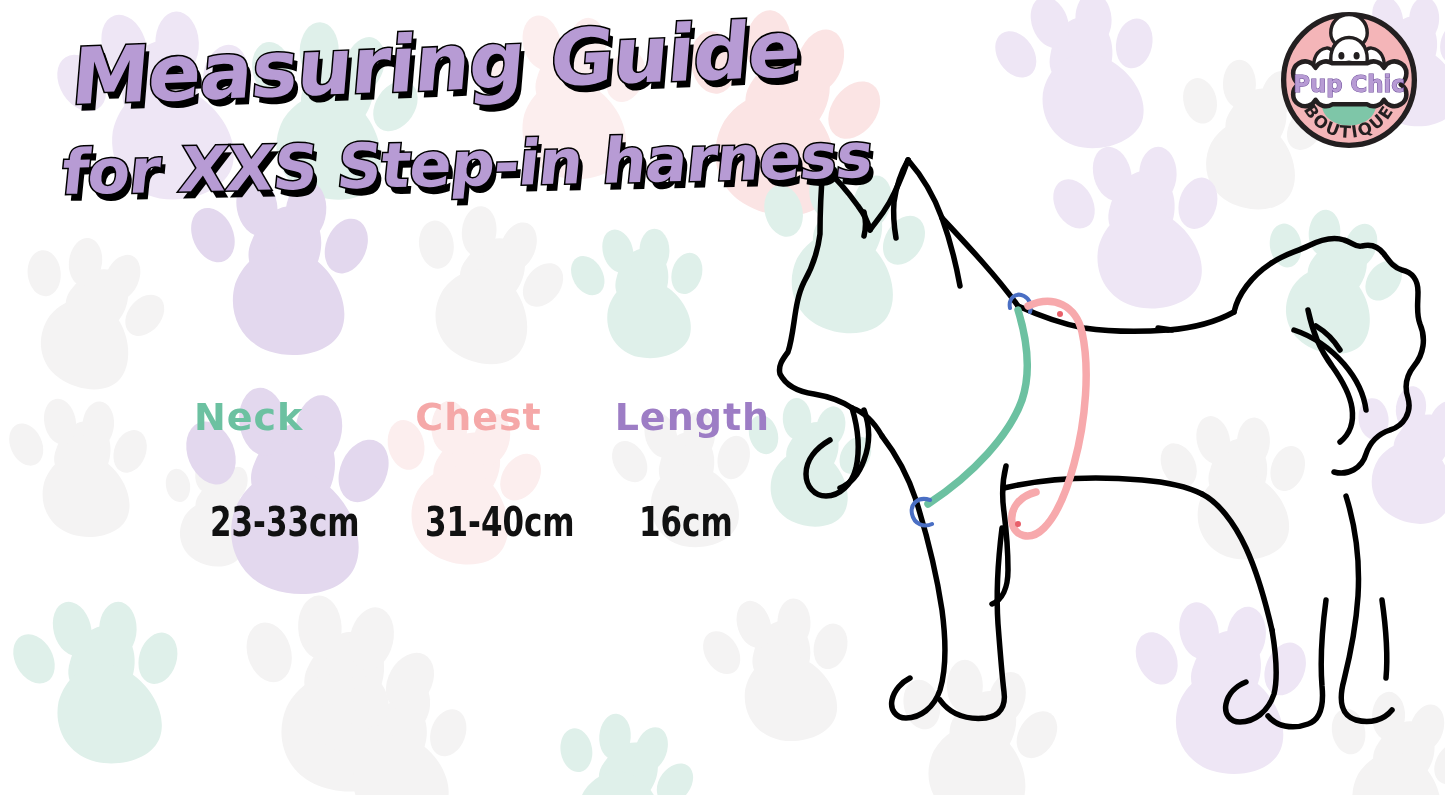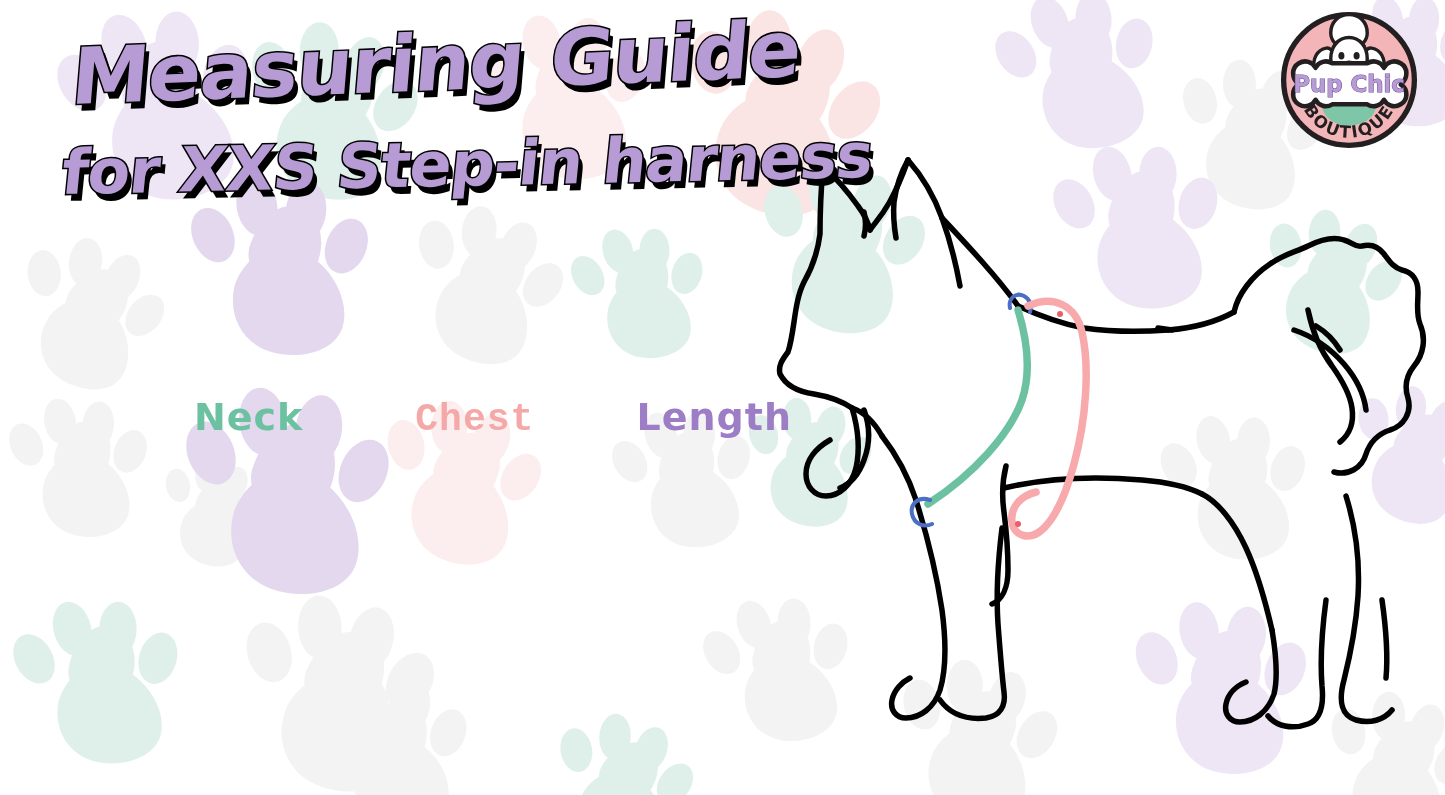--- a/index.html
+++ b/index.html
@@ -77,22 +77,22 @@
     line-height:1;
     white-space:nowrap;
     transform:scaleX(0.86);
     transform-origin:left center;
   }
   #labels-row{margin-bottom:66px;}
   .col-neck{width:222px;}
   .col-chest{width:200px;}
   .col-length{width:200px;}
   .col-neck .m-label{color:#6cc1a1;}
-  .col-chest .m-label{color:#f5a8a8;font-family:Liberation Mono, monospace;}
-  .col-length .m-label{color:#9d7dc5;text-align:center;}
+  .col-chest .m-label{color:#f5a8a8;}
+  .col-length .m-label{color:#9d7dc5;}
   .v-neck{margin-left:16px;}
   .v-chest{margin-left:10px;}
   .v-length{margin-left:24px;}
 
   
   #logo-badge{
     position:absolute;right:20px;top:4px;z-index:6;
     width:152px;height:152px;
   }
   #logo-badge svg{width:100%;height:100%;}
@@ -231,20 +231,31 @@
       <div class="measure-col col-neck">
         <span class="m-label" style="color: rgb(108, 193, 161);">Neck</span>
       </div>
       <div class="measure-col col-chest">
         <span class="m-label" style="color: rgb(245, 168, 168);">Chest</span>
       </div>
       <div class="measure-col col-length">
         <span class="m-label" style="color: rgb(157, 125, 197);">Length</span>
       </div>
     </div>
+    <div class="measure-row" id="values-row">
+      <div class="measure-col col-neck">
+        <span class="m-value v-neck">23-33cm</span>
+      </div>
+      <div class="measure-col col-chest">
+        <span class="m-value v-chest">31-40cm</span>
+      </div>
+      <div class="measure-col col-length">
+        <span class="m-value v-length">16cm</span>
+      </div>
+    </div>
   </div>
 
   <div id="logo-badge">
     <svg viewBox="0 0 200 200" xmlns="http://www.w3.org/2000/svg">
       <defs>
         <path id="boutique-arc" d="M34 110 A66 66 0 0 0 166 110" fill="none"></path>
         <clipPath id="badge-clip">
             <circle cx="100" cy="100" r="86"></circle>
           </clipPath>
       </defs>

